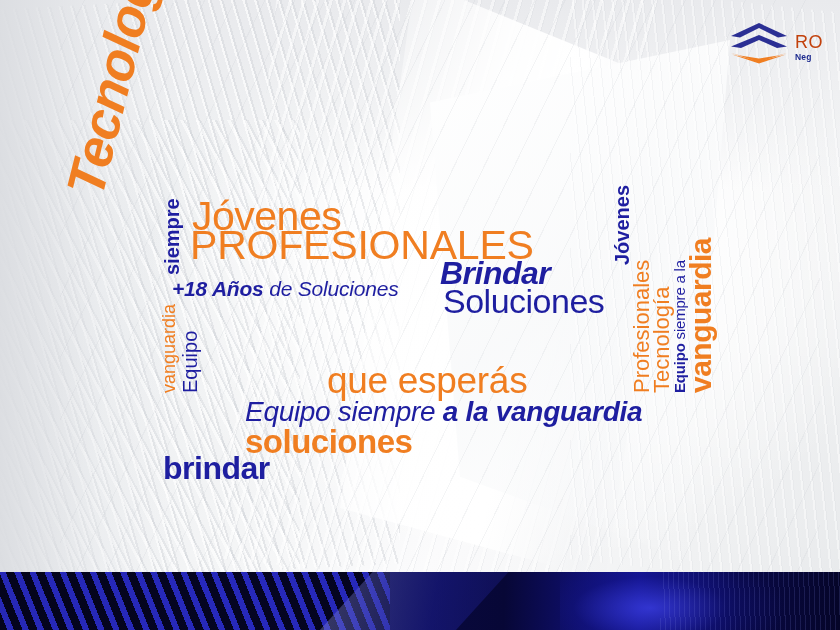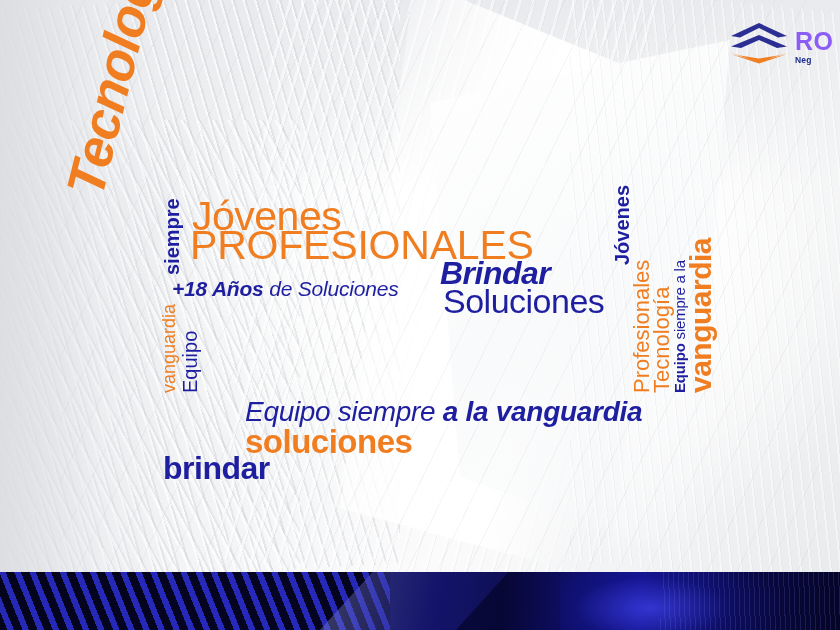--- a/index.html
+++ b/index.html
@@ -111,21 +111,21 @@
 
   
   .logo{
     position:absolute; right:0px; top:22px;
     display:flex; align-items:center; gap:7px;
     overflow:hidden; width:110px;
   }
   .logo-mark{ flex:0 0 auto; }
   .logo-text{ line-height:1; padding-top:4px; }
   .logo-name{
-    font-size:25px; font-weight:700; color:#8b5cf6; letter-spacing:.5px;
+    font-size:18px; font-weight:400; color:#c2410c; letter-spacing:.5px;
     white-space:nowrap;
   }
   .logo-sub{
     font-size:8.5px; font-weight:700; color:#1d2b8f; letter-spacing:.2px;
     white-space:nowrap; margin-top:2px;
   }
 
   
   .cloud{ position:absolute; inset:0; }
   .w{ position:absolute; white-space:nowrap; line-height:1; }
@@ -268,20 +268,21 @@
 
     <div class="w blue" id="w-brindar-big">Brindar</div>
 
     <div class="w blue" id="w-soluciones-big">Soluciones</div>
 
     <div class="w orange" id="w-vanguardia-l">vanguardia</div>
 
     <div class="w blue" id="w-equipo-l">Equipo</div>
 
 
+    <div class="w orange" id="w-queesperas">que esperás</div>
 
     <div class="w blue" id="w-equipo-line"><span>Equipo siempre </span><b>a la vanguardia</b></div>
 
     <div class="w orange" id="w-soluciones-mid">soluciones</div>
 
     <div class="w blue" id="w-brindar-low">brindar</div>
 
     <div class="w blue" id="w-jovenes-v">Jóvenes</div>
 
     <div class="w orange" id="w-profesionales-v">Profesionales</div>

